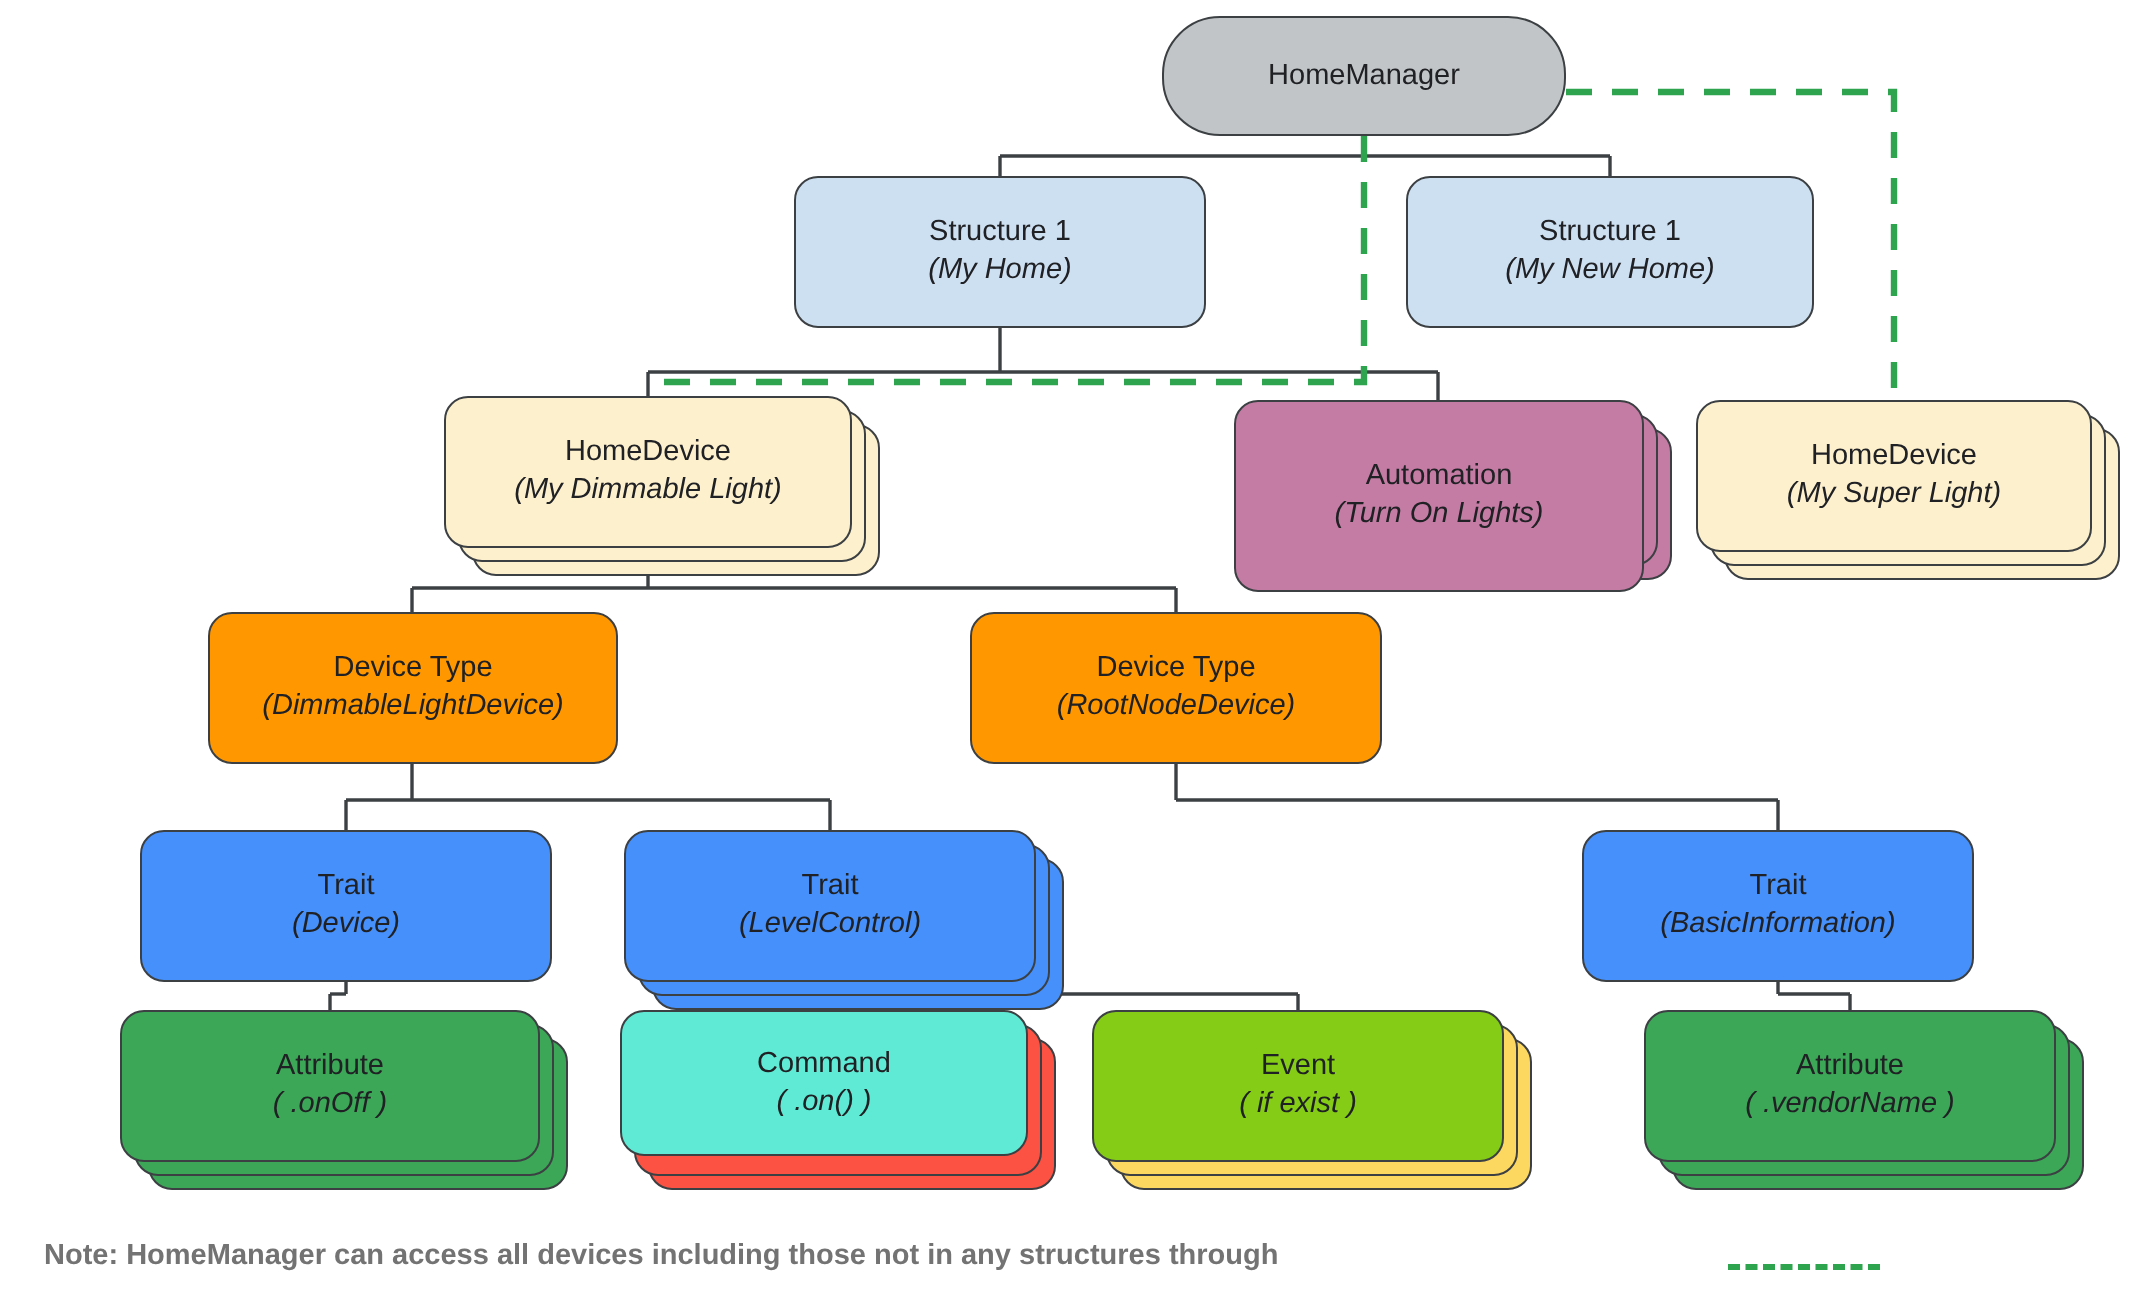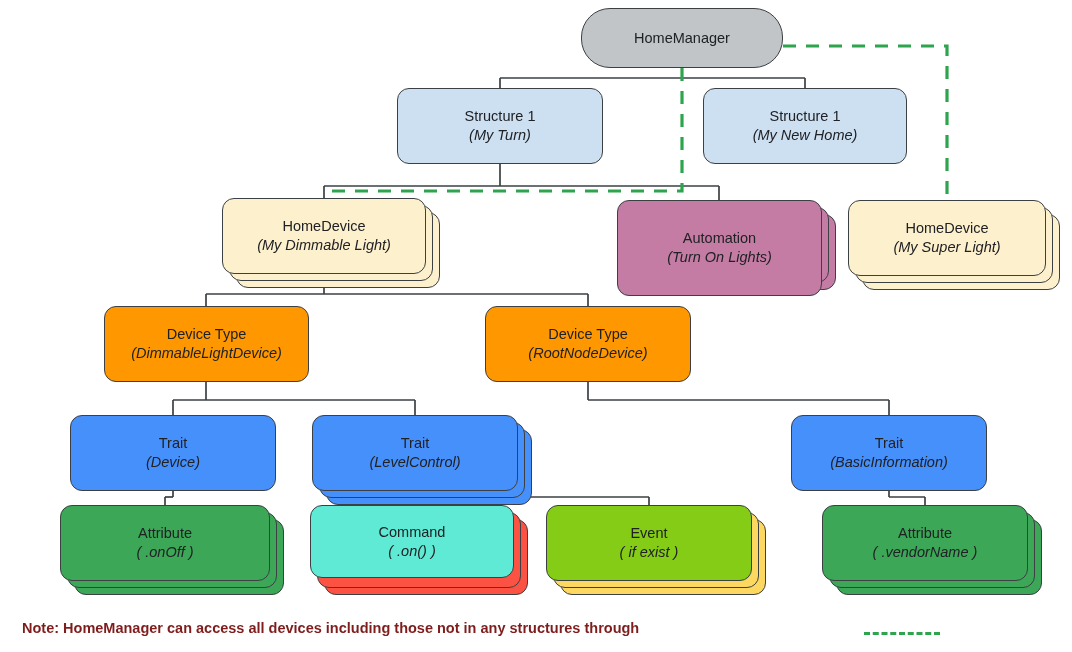--- a/index.html
+++ b/index.html
@@ -50,21 +50,21 @@
     border: 1.6px solid #3c4043;
     border-radius: 12px;
     z-index: 1;
   }
   .stack.s2 { z-index: 2; }
 
   .note {
     position: absolute;
     font-size: 14.5px;
     font-weight: bold;
-    color: #7f1d1d;
+    color: #737373;
     white-space: nowrap;
   }
   .note-dash {
     position: absolute;
     height: 0;
     border-top: 3px dashed #2ea44f;
     width: 76px;
   }
 </style>
 </head>
@@ -120,21 +120,21 @@
       <path d="M682,68 L682,191 L324,191"></path>
     </g>
   </svg>
 
   <div id="nodes-layer">
       <div class="node" style="left: 581px; top: 8px; width: 202px; height: 60px; background: rgb(193, 197, 199); border-radius: 29px;">
         <div class="l1">HomeManager</div>
       </div>
       <div class="node" style="left: 397px; top: 88px; width: 206px; height: 76px; background: rgb(205, 224, 242);">
         <div class="l1">Structure 1</div>
-        <div class="l2">(My Turn)</div>
+        <div class="l2">(My Home)</div>
       </div>
       <div class="node" style="left: 703px; top: 88px; width: 204px; height: 76px; background: rgb(205, 224, 242);">
         <div class="l1">Structure 1</div>
         <div class="l2">(My New Home)</div>
       </div>
       <div class="stack" style="left: 236px; top: 212px; width: 204px; height: 76px; background: rgb(253, 240, 205);"></div>
       <div class="stack s2" style="left: 229px; top: 205px; width: 204px; height: 76px; background: rgb(253, 240, 205);"></div>
       <div class="node" style="left: 222px; top: 198px; width: 204px; height: 76px; background: rgb(253, 240, 205);">
         <div class="l1">HomeDevice</div>
         <div class="l2">(My Dimmable Light)</div>

